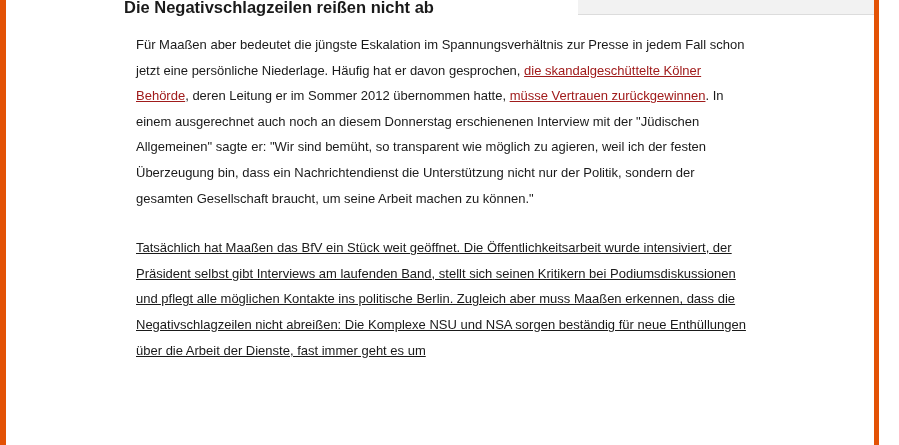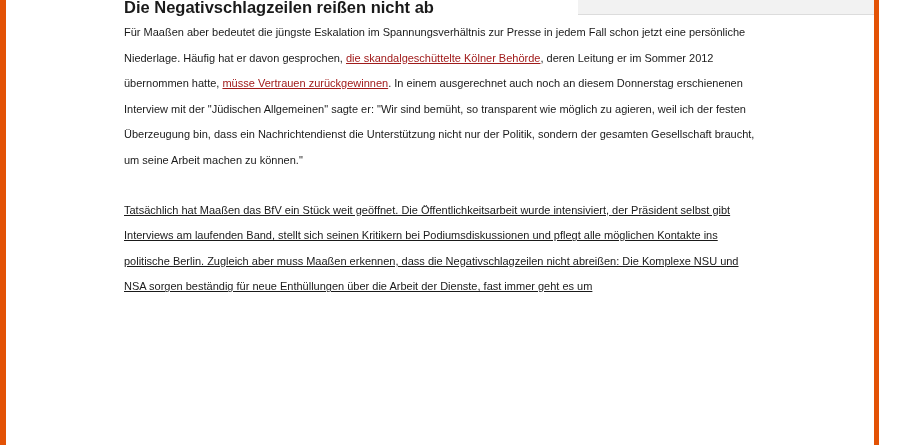--- a/index.html
+++ b/index.html
@@ -58,24 +58,24 @@
     font-size: 16.5px;
     line-height: 20px;
     font-weight: bold;
     color: #1a1a1a;
     margin: 0;
     padding: 0 0 0 0;
     position: relative;
     top: -3px;
   }
   p.para {
-    font-size: 11px;
+    font-size: 13px;
     line-height: 25.6px;
     color: #1a1a1a;
-    margin: 0;
+    margin: 12px;
     padding: 0;
   }
   p.para + p.para {
     margin-top: 24px;
     text-decoration: underline;
   }
   .first-para {
     margin-top: 29px;
   }
   a.inline-link {

